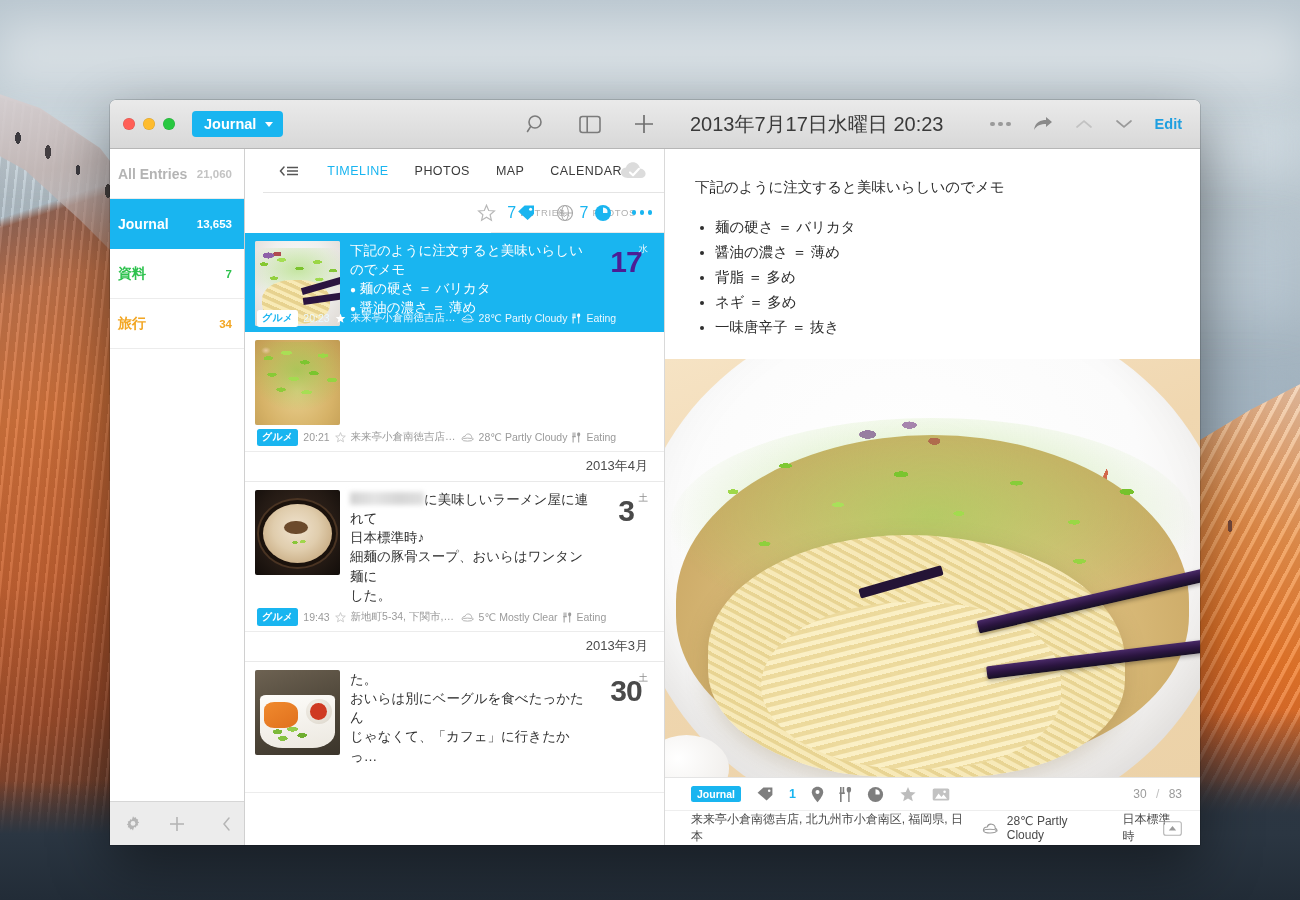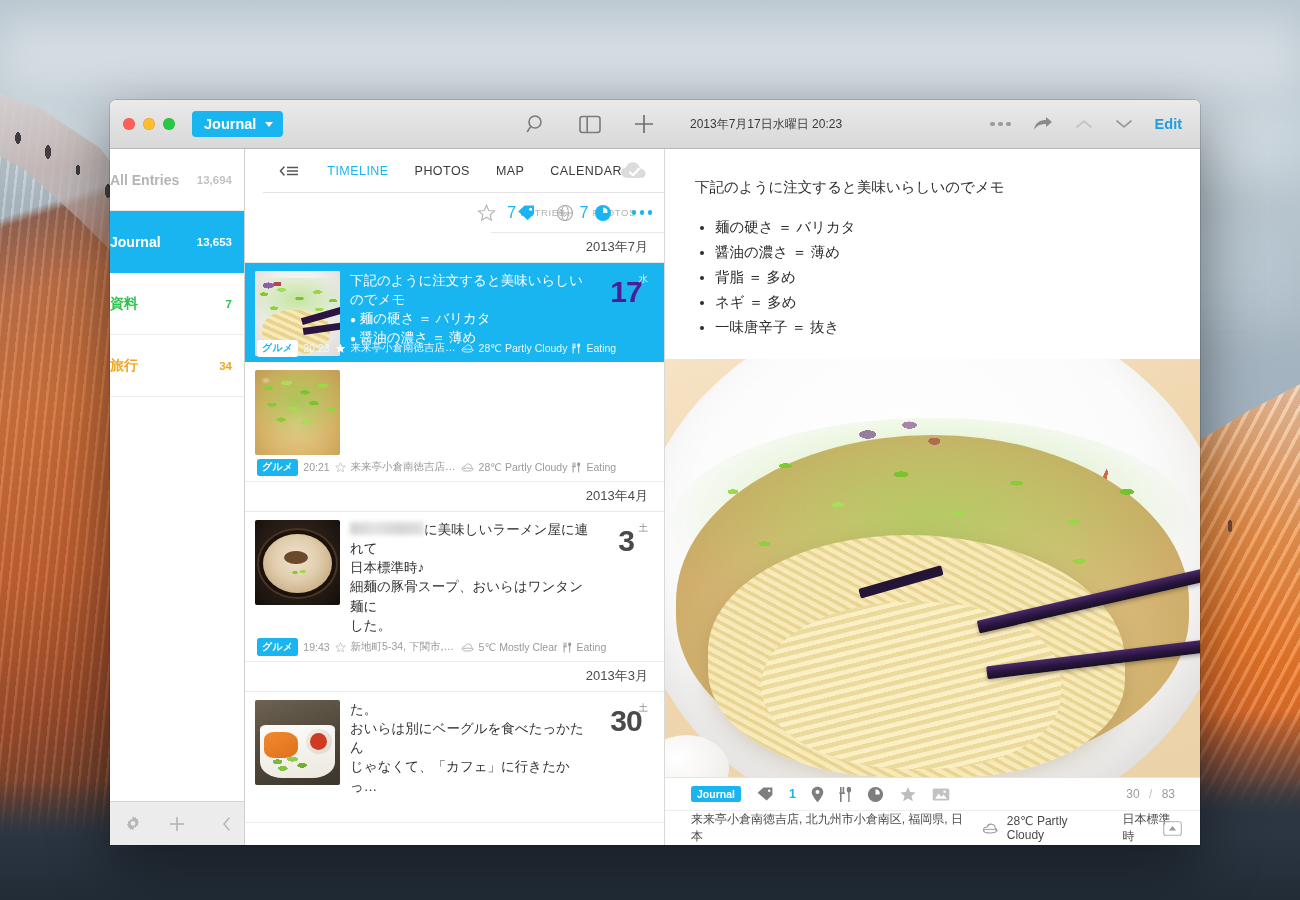--- a/index.html
+++ b/index.html
@@ -133,43 +133,43 @@
     display:flex; align-items:center; gap:9px; padding:0 10px 0 12px;
     color:#fff; font-size:14.5px; font-weight:600; cursor:default;
   }
   .caret-dn { width:0;height:0;border-left:4.5px solid transparent;
               border-right:4.5px solid transparent;border-top:5px solid #fff; }
 
   .tb-icons { position:absolute; left:416px; display:flex; align-items:center; gap:32px; }
   .tb-icons svg { display:block; }
 
   .doc-title {
-    position:absolute; left:580px; font-size:12px; color:#3a3a3a;
+    position:absolute; left:580px; font-size:20px; color:#3a3a3a;
     white-space:nowrap;
   }
   .tb-right {
     position:absolute; right:18px; display:flex; align-items:center; gap:22px;
   }
   .dots3 { display:flex; gap:3.5px; }
   .dots3 i { width:4.5px;height:4.5px;border-radius:50%;background:#9a9a9a;display:block; }
   .edit-btn { color:#1f9fe0; font-size:14.5px; font-weight:600; cursor:pointer; }
 
   
   .body { flex:1; display:flex; min-height:0; }
 
   
   .sidebar {
     width:135px; flex:0 0 135px; background:#f2f2f2;
     border-right:1px solid #d0d0d0;
     display:flex; flex-direction:column;
   }
   .side-list { flex:1; background:#fff; }
   .side-row {
-    height:62px; display:flex; align-items:center; justify-content:space-between;
-    padding:0 12px 0 0; border-bottom:1px solid #ececec;
+    height:50px; display:flex; align-items:center; justify-content:space-between;
+    padding:0 12px 0 8px; border-bottom:1px solid #ececec;
     font-size:14px; cursor:default;
   }
   .side-row .nm { font-weight:700; }
   .side-row .ct { font-size:11.5px; font-weight:600; }
   .side-row.all .nm { color:#b4b4b4; font-weight:700; }
   .side-row.all .ct { color:#c3c3c3; }
   .side-row.sel { background:#19b5f0; border-bottom-color:#19b5f0; }
   .side-row.sel .nm { color:#fff; }
   .side-row.sel .ct { color:#fff; }
   .side-row.green .nm { color:#2ec24e; }
@@ -348,21 +348,21 @@
   }
 
   .detail-foot1 {
     height:33px; flex:0 0 33px; display:flex; align-items:center; gap:15px;
     padding:0 18px 0 26px; border-top:1px solid #e4e4e4; background:#fff;
     position:relative;
   }
   .jbadge { background:#19b5f0;color:#fff;font-size:10.5px;font-weight:700;
             padding:2px 6px; border-radius:2.5px; }
   .cnt-blue { color:#19b5f0; font-size:12.5px; font-weight:600; }
-  .pager { position:absolute; right:25px; color:#9b9b9b; font-size:12px; }
+  .pager { position:absolute; right:18px; color:#9b9b9b; font-size:12px; }
   .pager .sep { margin:0 6px; color:#c0c0c0; }
 
   .detail-foot2 {
     height:35px; flex:0 0 35px; display:flex; align-items:center; gap:9px;
     padding:0 18px 0 26px; border-top:1px solid #eee; background:#fff;
     font-size:12px; color:#4a4a4a; position:relative;
   }
   .detail-foot2 .upbox { position:absolute; right:18px; }
 
   svg.ic { display:block; }
@@ -450,21 +450,21 @@
     </div>
   </div>
 
   <div class="body">
 
     <div class="sidebar">
       <div class="side-list">
 
         <div class="side-row all">
           <span class="nm">All Entries</span>
-          <span class="ct">13,694</span>
+          <span class="ct">21,060</span>
         </div>
 
         <div class="side-row sel">
           <span class="nm">Journal</span>
           <span class="ct">13,653</span>
         </div>
 
         <div class="side-row green">
           <span class="nm">資料</span>
           <span class="ct">7</span>
@@ -556,21 +556,20 @@
             <i style="background:#19b5f0"></i>
               <i style="background:#19b5f0"></i>
               <i style="background:#19b5f0"></i>
           </span>
         </span>
       </div>
 
 
       <div class="entries">
 
-        <div class="monthhdr">2013年7月</div>
 
         <div class="entry sel">
           <div class="thumb">
             <div style="position:absolute;inset:0;background:radial-gradient(ellipse at 50% 40%,#fdfdfd 0%,#f0efed 55%,#ded9d4 100%);"></div>
             <div style="position:absolute;left:-8%;top:8%;width:116%;height:64%;background:
                   radial-gradient(7px 3px at 16% 30%,#86c832 60%,transparent 61%),
                   radial-gradient(8px 3px at 34% 22%,#a4de52 60%,transparent 61%),
                   radial-gradient(7px 3px at 52% 38%,#7bc32c 60%,transparent 61%),
                   radial-gradient(8px 3px at 70% 26%,#9bd646 60%,transparent 61%),
                   radial-gradient(7px 3px at 86% 42%,#84c736 60%,transparent 61%),

